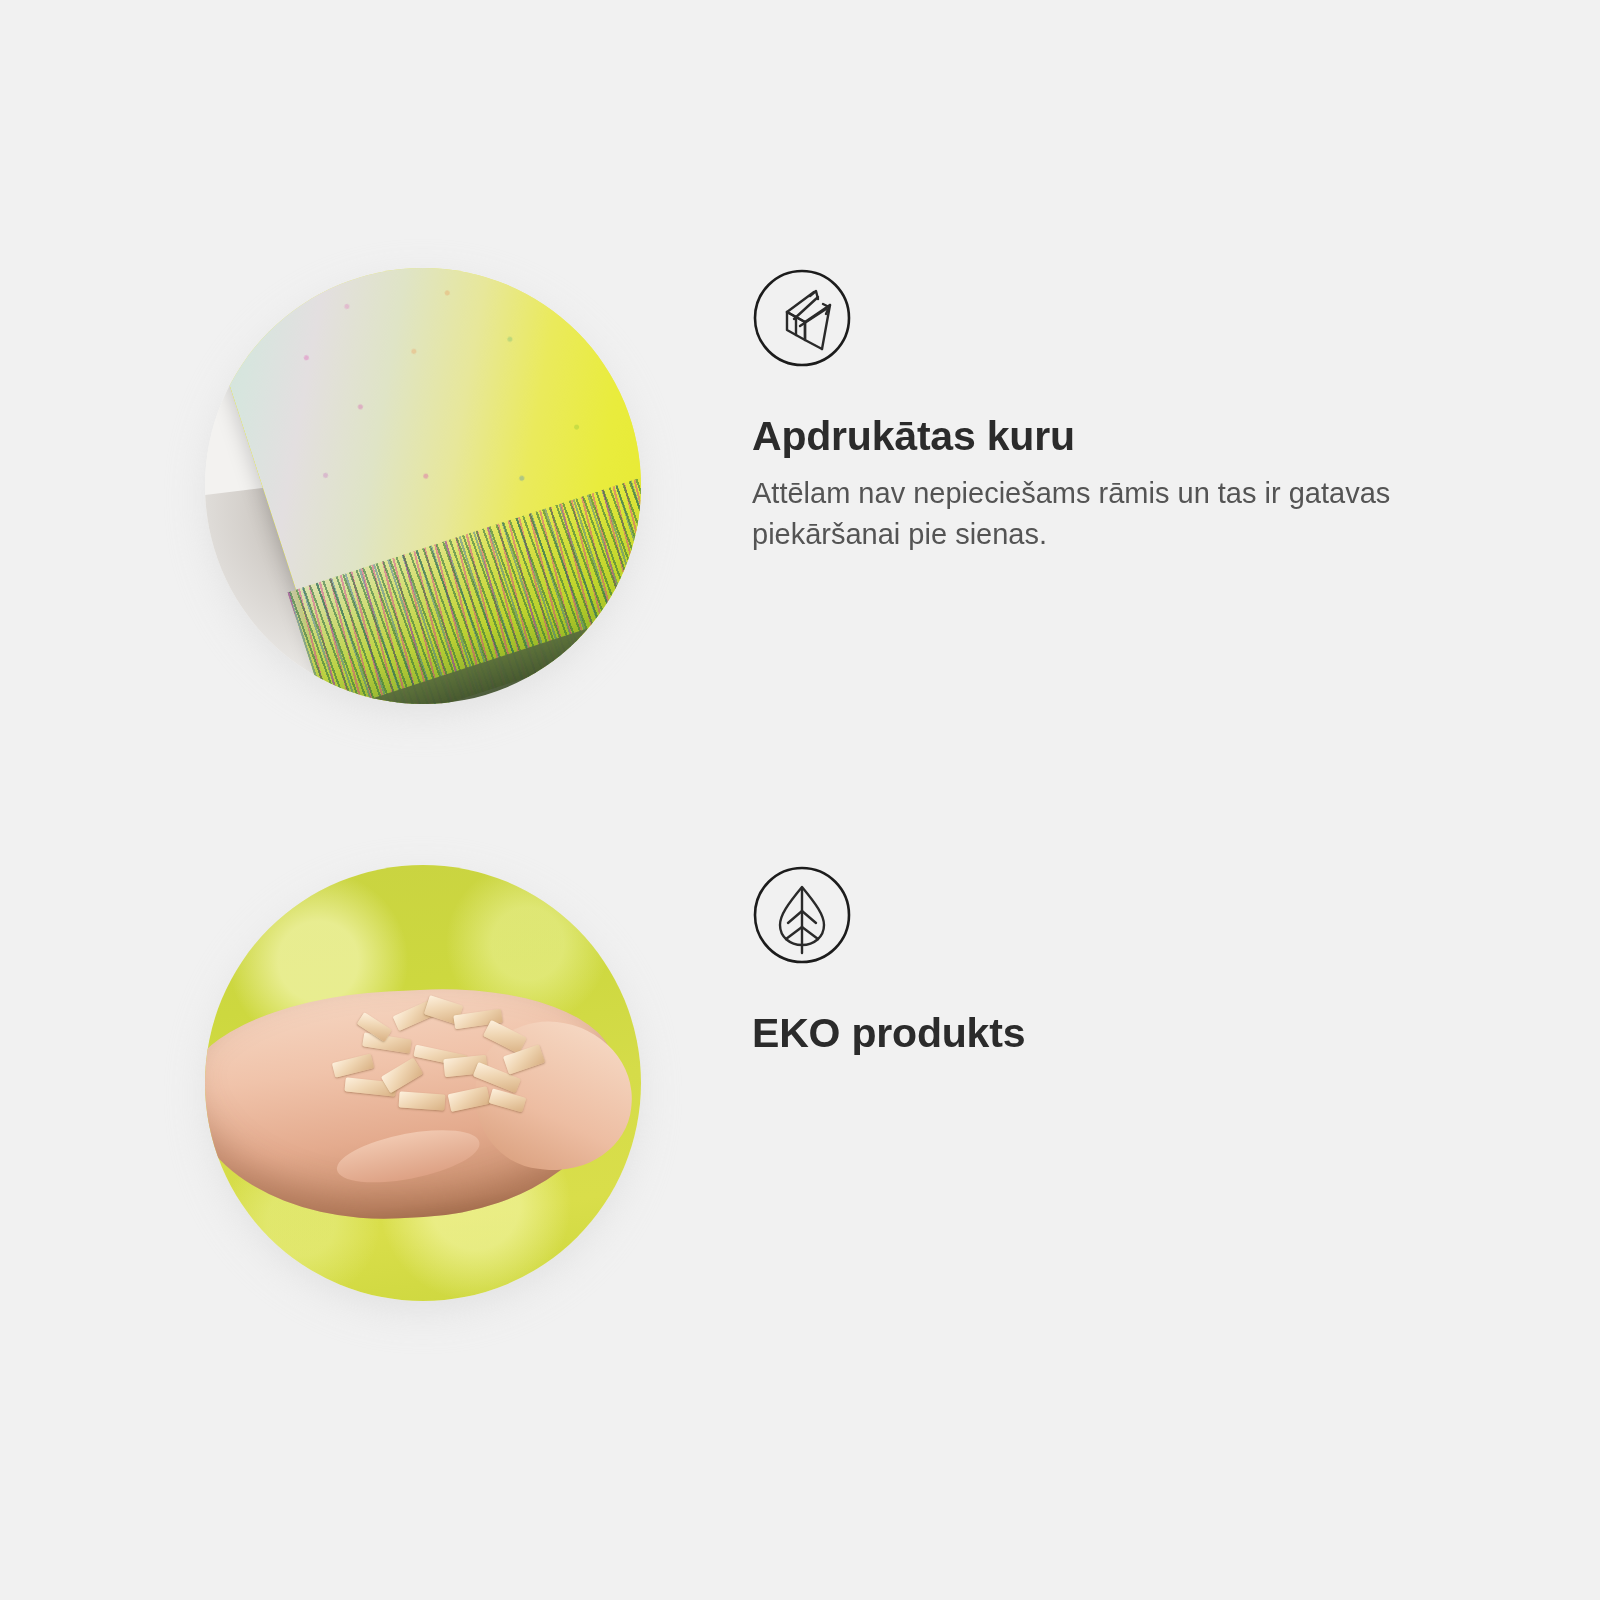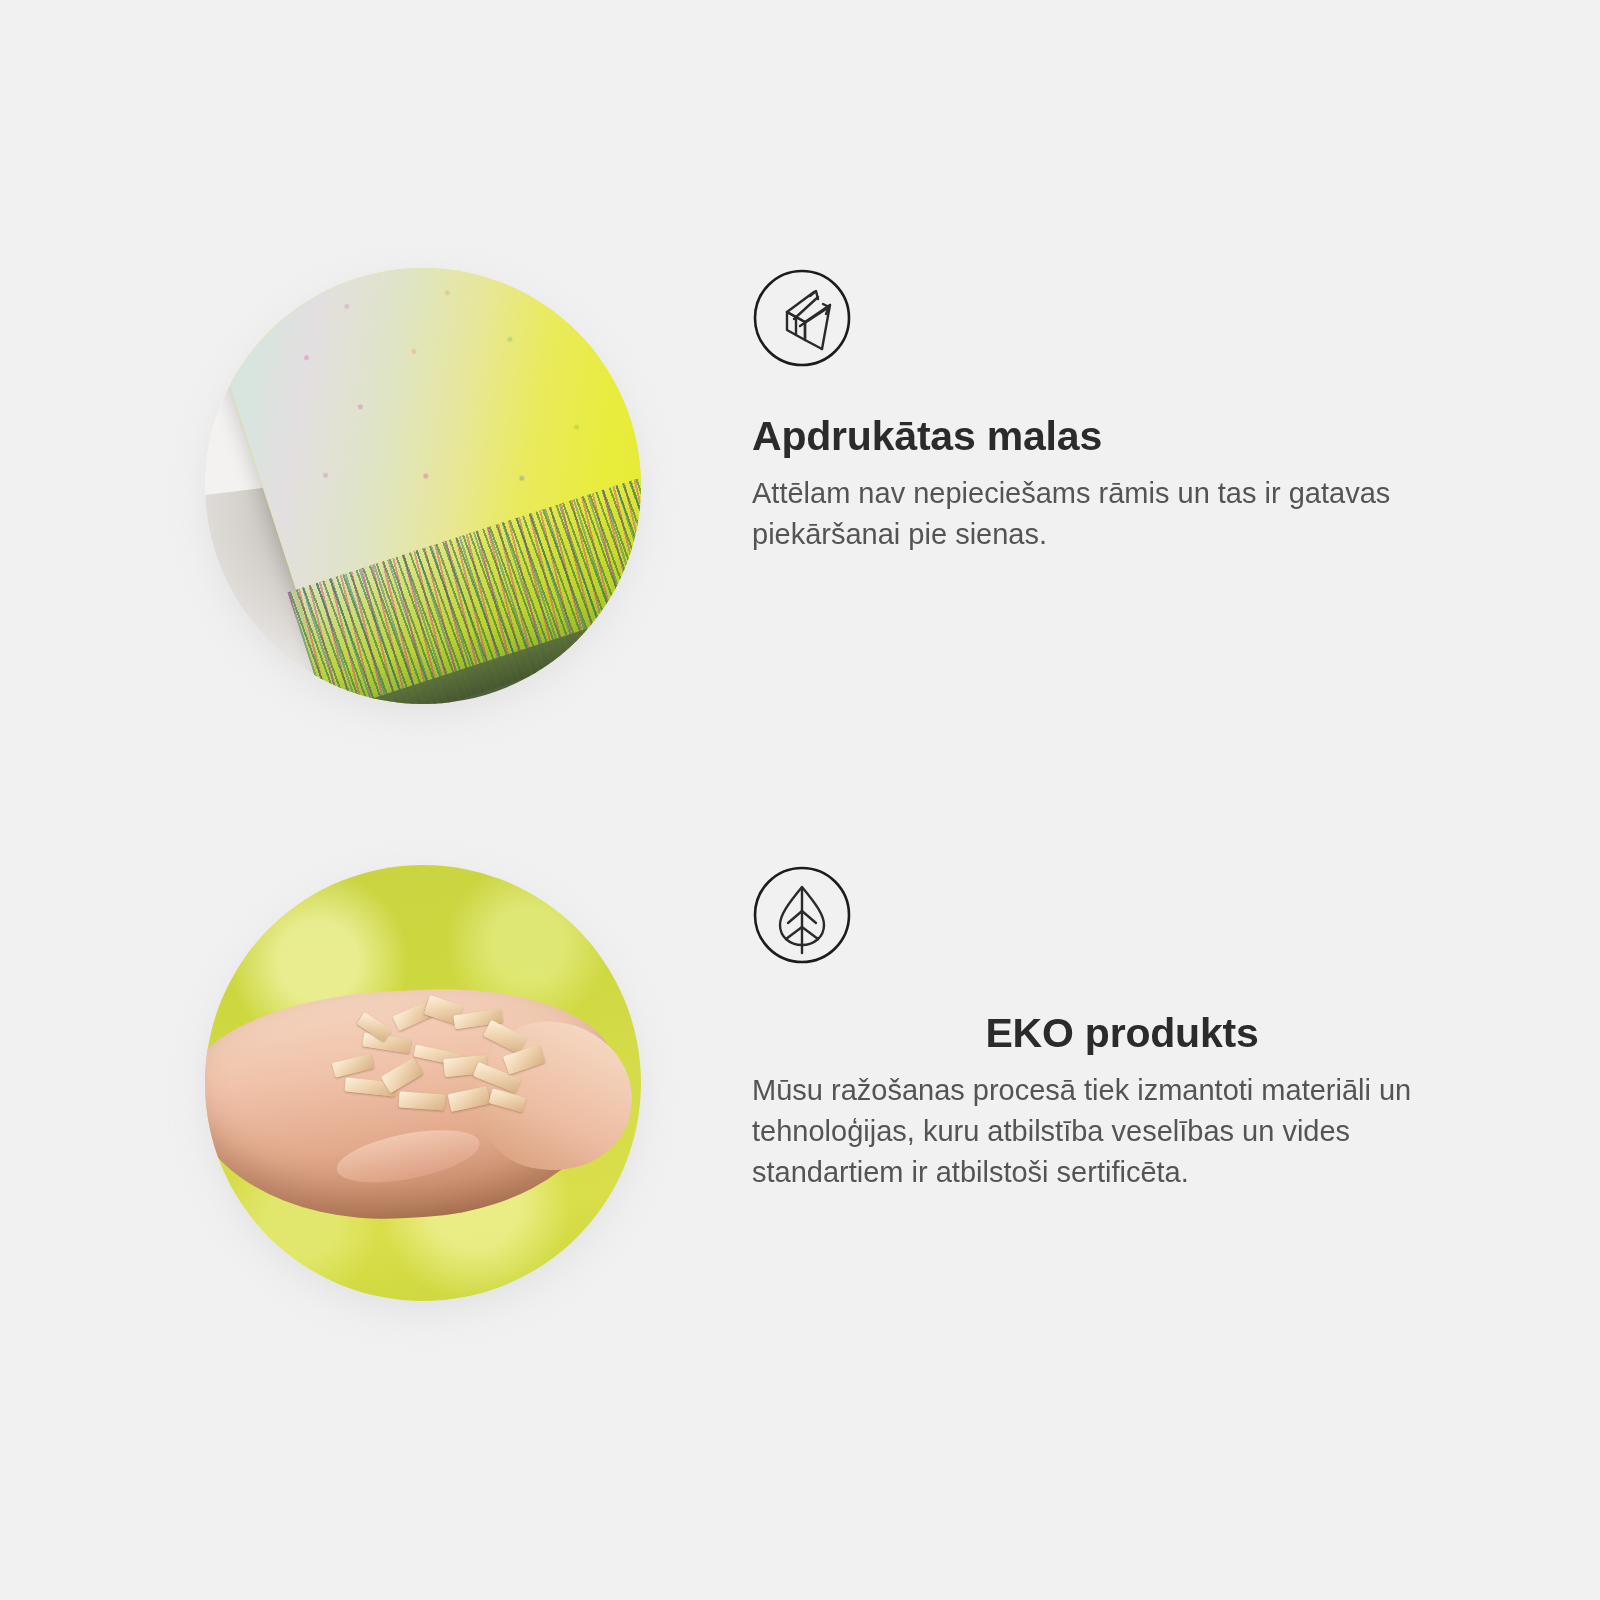--- a/index.html
+++ b/index.html
@@ -200,21 +200,21 @@
 
   .feature-title {
     margin: 0;
     color: #2b2b2b;
     font-size: 41px;
     font-weight: bold;
     letter-spacing: -0.2px;
     line-height: 1.1;
   }
   .feature-1 .feature-title { margin-top: 46px; }
-  .feature-2 .feature-title { margin-top: 46px; text-align: center; }
+  .feature-2 .feature-title { margin-top: 46px; }
 
   .feature-desc {
     margin: 14px 0 0 0;
     color: #545454;
     font-size: 29px;
     line-height: 1.42;
     max-width: 718px;
     font-weight: normal;
   }
 </style>
@@ -251,21 +251,21 @@
             <path d="M53 54 L78 37"></path>
             <path d="M70 81 L78 37"></path>
             <path d="M42 51 L66 29"></path>
             <polyline points="58,28 64,23 66,31"></polyline>
             <path d="M48 58 L74 41"></path>
             <polyline points="71,36 77,39 74,46"></polyline>
           </g>
         </svg>
       </span>
 
-      <h2 class="feature-title">Apdrukātas malas</h2>
+      <h2 class="feature-title">Apdrukātas kuru</h2>
       <p class="feature-desc">Attēlam nav nepieciešams rāmis un tas ir gatavas piekāršanai pie sienas.</p>
     </div>
   </section>
 
   <section class="feature feature-2">
 
     <div class="photo-wrap">
       <div class="photo-shadow"></div>
       <div class="photo">
         <div class="eko-bg"></div>
@@ -303,17 +303,16 @@
             <path d="M50 24 L50 88"></path>
             <path d="M50 46 L36 58"></path>
             <path d="M50 46 L64 58"></path>
             <path d="M50 62 L34 74"></path>
             <path d="M50 62 L66 74"></path>
           </g>
         </svg>
       </span>
 
       <h2 class="feature-title">EKO produkts</h2>
-      <p class="feature-desc">Mūsu ražošanas procesā tiek izmantoti materiāli un tehnoloģijas, kuru atbilstība veselības un vides standartiem ir atbilstoši sertificēta.</p>
     </div>
   </section>
 
 </div>
 
 </body></html>

